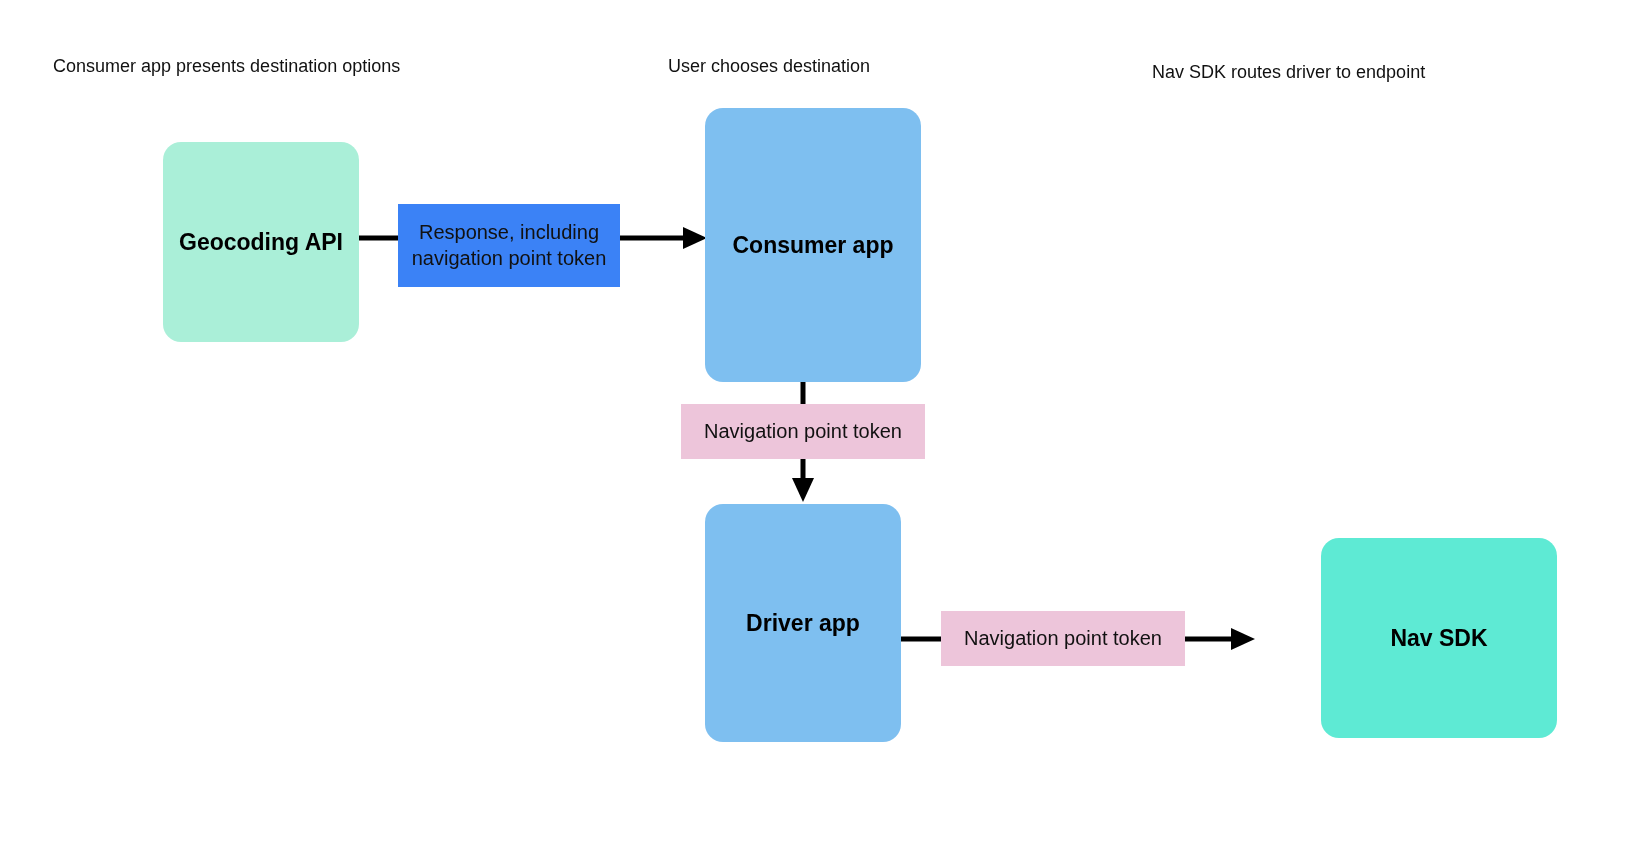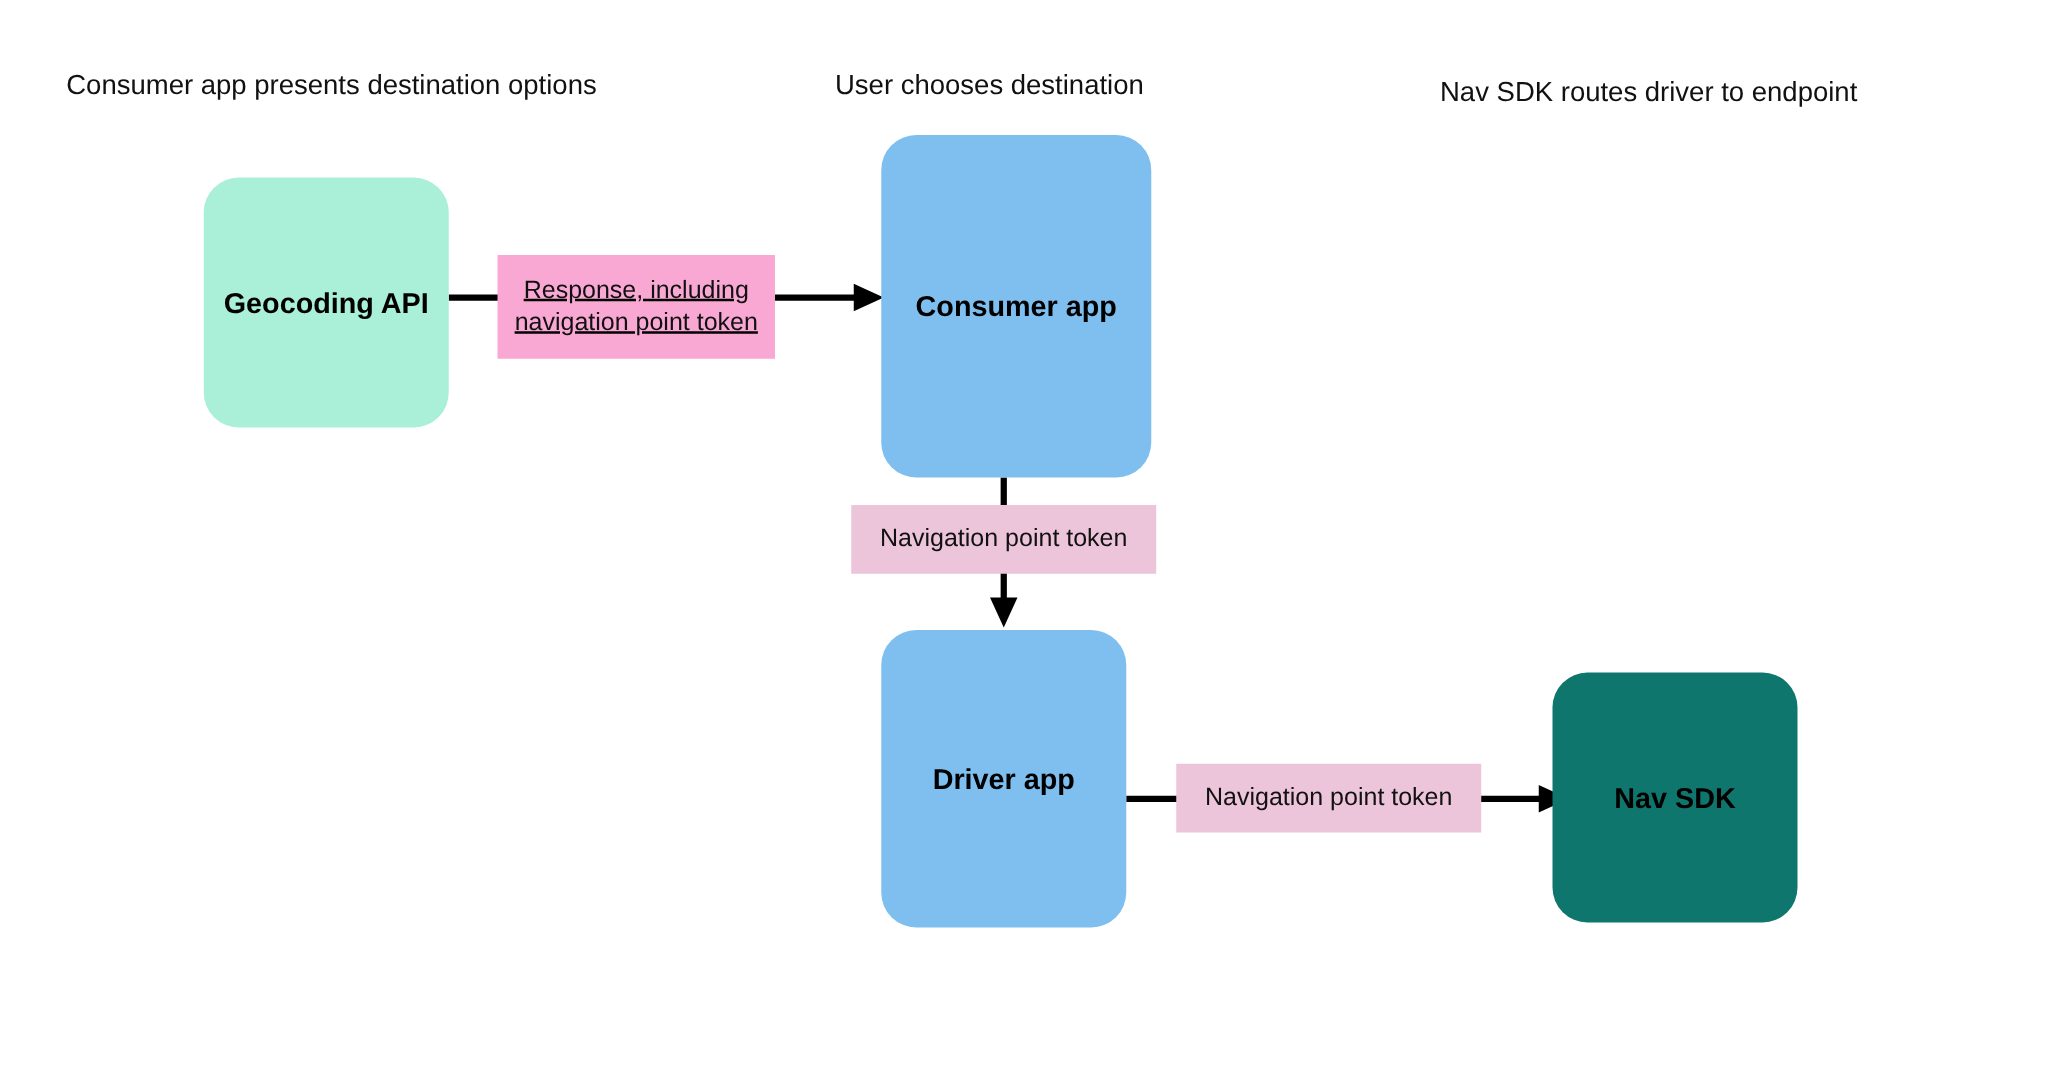--- a/index.html
+++ b/index.html
@@ -12,32 +12,32 @@
   }
   #canvas {
     position: relative;
     width: 1646px;
     height: 868px;
     background: #ffffff;
     overflow: hidden;
   }
   .col-header {
     position: absolute;
-    font-size: 22px;
+    font-size: 18px;
     color: #111111;
     white-space: nowrap;
     line-height: 1;
     font-weight: 400;
   }
   .node {
     position: absolute;
     display: flex;
     align-items: center;
     justify-content: center;
-    border-radius: 28px;
+    border-radius: 18px;
     box-sizing: border-box;
     z-index: 3;
   }
   .node-label {
     font-size: 23px;
     font-weight: bold;
     color: #000000;
     text-align: center;
     line-height: 1.15;
   }
@@ -90,21 +90,21 @@
     </svg>
   </div>
 
   <div class="connector" style="left:901px; top:629px; width:358px; height:20px;">
     <svg width="358" height="20" viewBox="0 0 358 20">
       <line x1="0" y1="10" x2="336" y2="10" stroke="#000000" stroke-width="5"></line>
       <polygon points="354,10 330,21 330,-1" fill="#000000"></polygon>
     </svg>
   </div>
 
-  <div class="edge-label" style="left:398px; top:204px; width:222px; height:83px; background:#f9a8d4;text-decoration:underline;">
+  <div class="edge-label" style="left:398px; top:204px; width:222px; height:83px; background:#3b82f6;">
     <span class="edge-label-text">Response, including navigation point token</span>
   </div>
 
   <div class="edge-label" style="left:681px; top:404px; width:244px; height:55px; background:#edc5da;">
     <span class="edge-label-text">Navigation point token</span>
   </div>
 
   <div class="edge-label" style="left:941px; top:611px; width:244px; height:55px; background:#edc5da;">
     <span class="edge-label-text">Navigation point token</span>
   </div>
@@ -114,17 +114,17 @@
   </div>
 
   <div class="node" style="left:705px; top:108px; width:216px; height:274px; background:#7ebff0;">
     <span class="node-label">Consumer app</span>
   </div>
 
   <div class="node" style="left:705px; top:504px; width:196px; height:238px; background:#7ebff0;">
     <span class="node-label">Driver app</span>
   </div>
 
-  <div class="node" style="left:1242px; top:538px; width:196px; height:200px; background:#0f766e;">
+  <div class="node" style="left:1321px; top:538px; width:236px; height:200px; background:#5eead4;">
     <span class="node-label">Nav SDK</span>
   </div>
 
 </div>
 
 </body></html>

